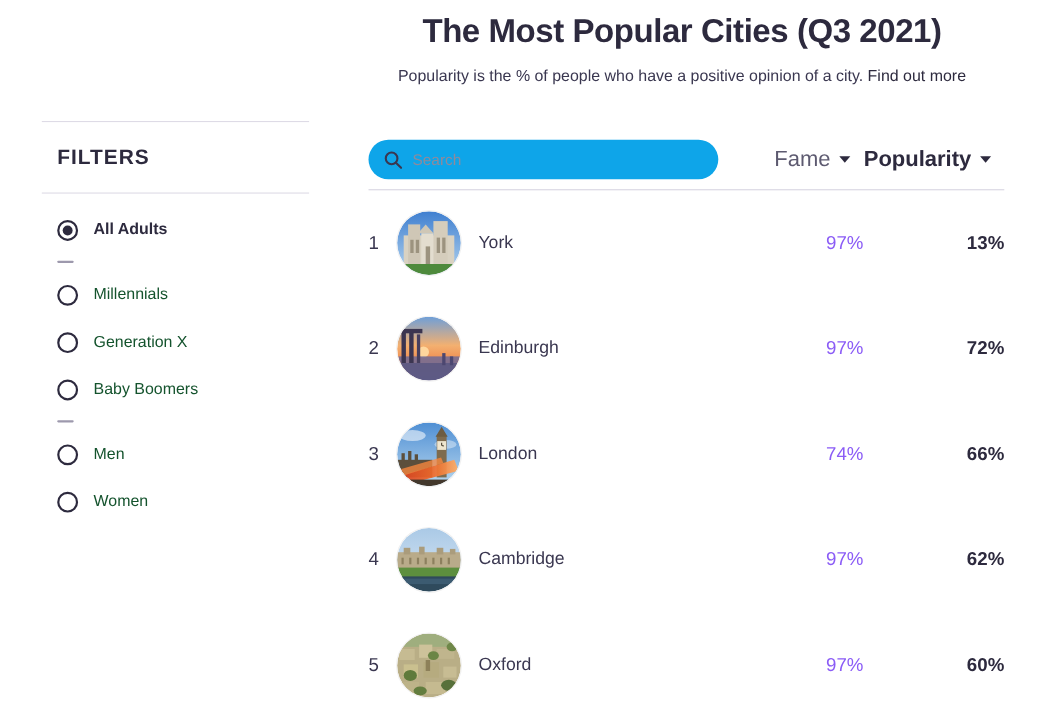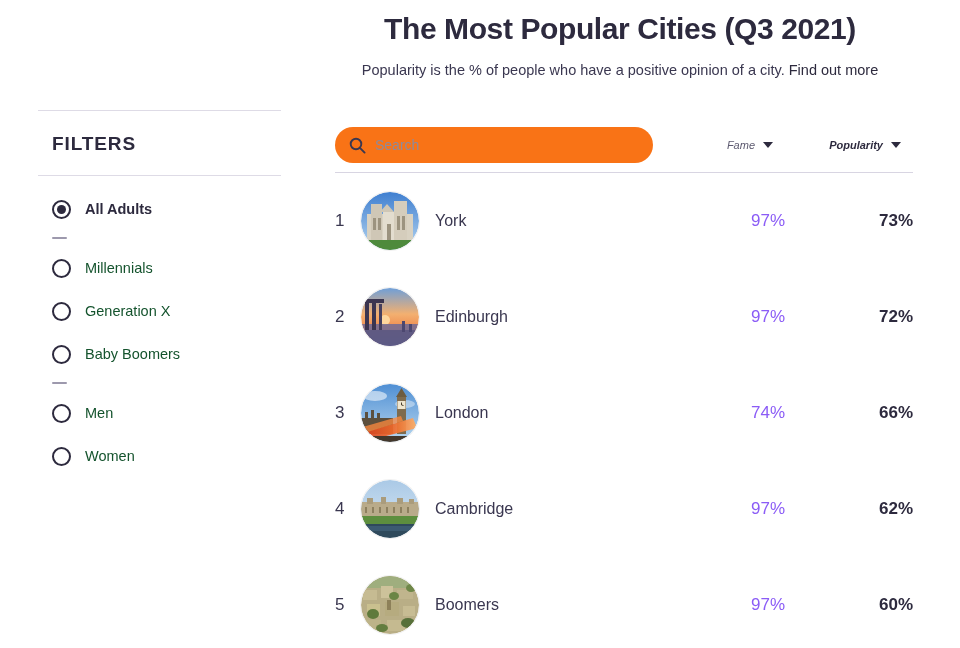--- a/index.html
+++ b/index.html
@@ -44,34 +44,34 @@
   }
   .filter-label { font-size: 14.5px; color: #14532d; }
   .filter-row.active .filter-label { font-weight: bold; color: #2d2a3e; }
   .dash { width: 15px; height: 2px; background: #9d99ad; margin: 2px 0 14px 14px; border-radius: 1px; }
 
   
   .table { position: absolute; left: 335px; top: 124px; width: 578px; }
   .table-head { display: flex; align-items: center; height: 42px; }
   .search-box {
     width: 318px; height: 36px; border-radius: 18px;
-    background: #f97316; display: flex; align-items: center;
+    background: #0ea5e9; display: flex; align-items: center;
     padding: 0 14px; cursor: text;
   }
   .search-icon { flex: 0 0 auto; margin-right: 9px; display: block; }
   .search-input {
     border: 0; outline: none; background: transparent;
     font-family: "Liberation Sans", sans-serif; font-size: 14px;
     color: #3a3750; width: 240px; padding: 0;
   }
   .search-input::placeholder { color: #8e8a9c; }
   .col-head { display: flex; align-items: center; justify-content: flex-end; cursor: pointer; }
   .col-fame { width: 120px; }
   .col-pop { width: 128px; }
-  .col-head .ctext { font-size: 11px; color: #5d5a70; font-style: italic; }
+  .col-head .ctext { font-size: 20px; color: #5d5a70; }
   .col-pop .ctext { font-weight: bold; color: #2d2a3e; text-align: center; }
   .caret {
     width: 0; height: 0; margin-left: 8px;
     border-left: 5px solid transparent; border-right: 5px solid transparent;
     border-top: 6px solid #2d2a3e;
   }
   .head-rule { height: 1px; background: #d8d5e2; width: 100%; margin-top: 6px; }
 
   .rows { margin-top: 0; }
   .row { display: flex; align-items: center; height: 96px; }
@@ -187,21 +187,21 @@
               <rect x="17" y="26" width="3" height="12" fill="#9c937f"></rect>
               <rect x="36" y="24" width="3" height="14" fill="#9c937f"></rect>
               <rect x="41" y="24" width="3" height="14" fill="#9c937f"></rect>
               <rect x="26" y="32" width="4" height="16" fill="#9c937f"></rect>
               <rect x="0" y="48" width="58" height="10" fill="#4e8a3c"></rect>
             </g>
           </svg>
         </div>
         <div class="city">York</div>
         <div class="val val-fame">97%</div>
-        <div class="val val-pop">73%</div>
+        <div class="val val-pop">13%</div>
       </div>
 
       <div class="row">
         <div class="rank">2</div>
         <div class="thumb">
           <svg viewBox="0 0 58 58">
             <defs>
                 <clipPath id="c2">
                   <circle cx="29" cy="29" r="29"></circle>
                 </clipPath>
@@ -335,20 +335,20 @@
               <rect x="26" y="44" width="18" height="11" fill="#c5ba90"></rect>
               <ellipse cx="12" cy="38" rx="6" ry="5" fill="#5f7a3c"></ellipse>
               <ellipse cx="33" cy="20" rx="5" ry="4" fill="#6b8545"></ellipse>
               <ellipse cx="47" cy="47" rx="7" ry="5" fill="#57703a"></ellipse>
               <ellipse cx="21" cy="52" rx="6" ry="4" fill="#637d3f"></ellipse>
               <ellipse cx="50" cy="12" rx="5" ry="4" fill="#6e8748"></ellipse>
               <rect x="26" y="24" width="4" height="10" fill="#8d8059"></rect>
             </g>
           </svg>
         </div>
-        <div class="city">Boomers</div>
+        <div class="city">Oxford</div>
         <div class="val val-fame">97%</div>
         <div class="val val-pop">60%</div>
       </div>
 
     </div>
   </div>
 </div>
 
 </body></html>

